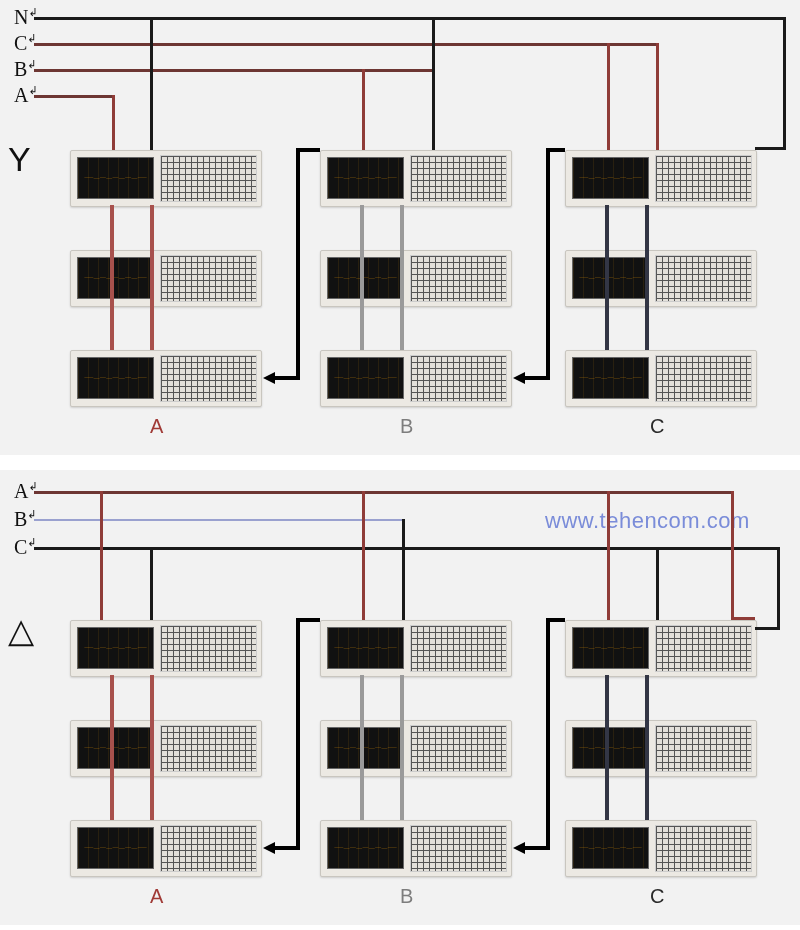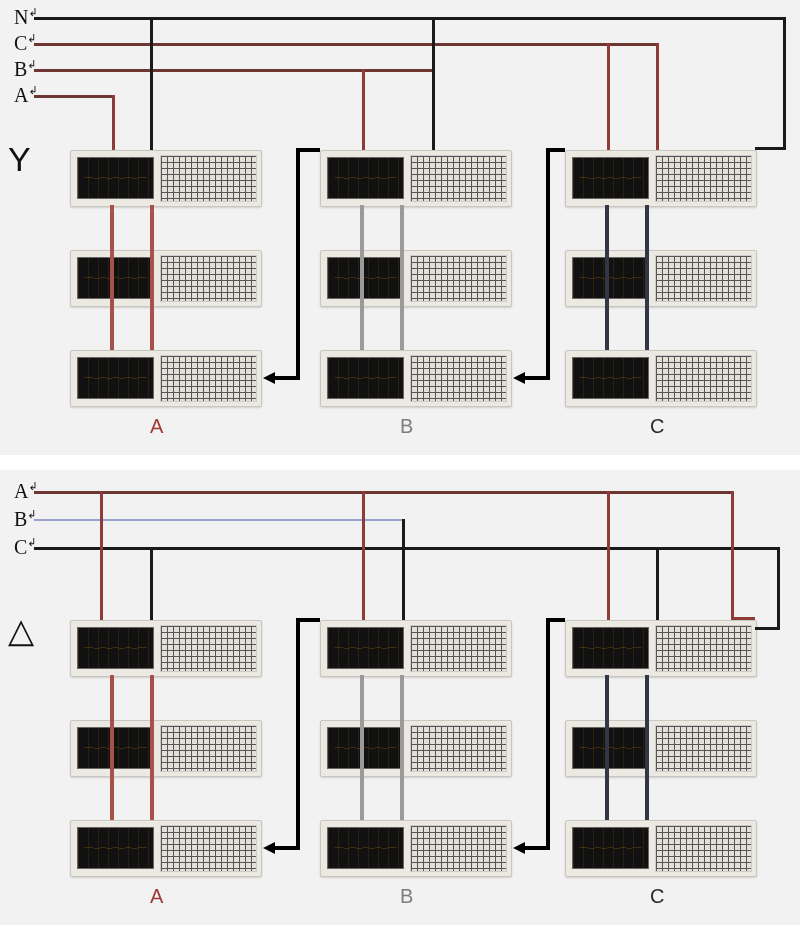--- a/index.html
+++ b/index.html
@@ -210,20 +210,21 @@
   <div class="bus-label" style="left:14px; top:10px;"><span>A</span><span class="sup">↲</span></div>
   <div class="bus-label" style="left:14px; top:38px;"><span>B</span><span class="sup">↲</span></div>
   <div class="bus-label" style="left:14px; top:66px;"><span>C</span><span class="sup">↲</span></div>
 
   <div class="bus-line" style="left:34px; top:21px; width:700px; height:3px; background:#6d3633;"></div>
   <div class="bus-line" style="left:34px; top:49px; width:370px; height:2px; background:#9aa1cf;"></div>
   <div class="bus-line" style="left:34px; top:77px; width:745px; height:3px; background:#1a1a1a;"></div>
 
   <div class="symbol" style="top:140px;">△</div>
 
+  <div class="watermark" style="left:545px; top:38px;">www.tehencom.com</div>
 
   <div class="device" style="left:70px;  top:150px;">
       <div class="screen"></div>
       <div class="controls"></div>
     </div>
   <div class="device" style="left:70px;  top:250px;">
       <div class="screen"></div>
       <div class="controls"></div>
     </div>
   <div class="device" style="left:70px;  top:350px;">

